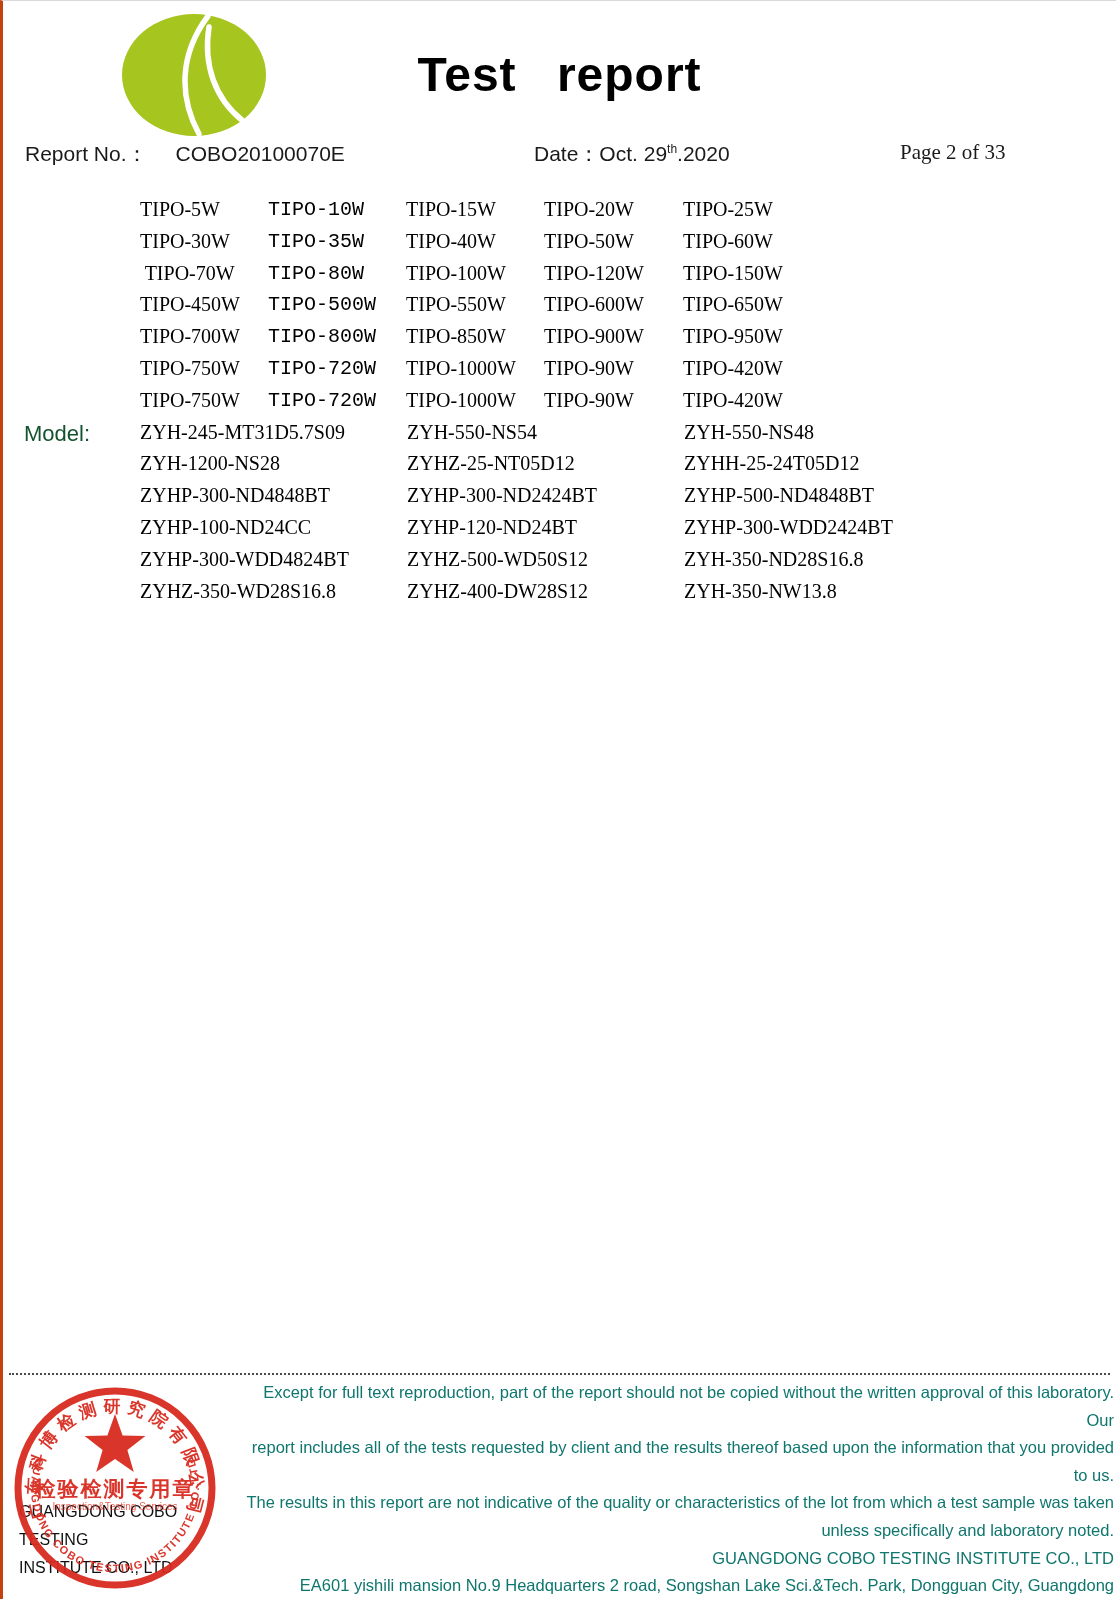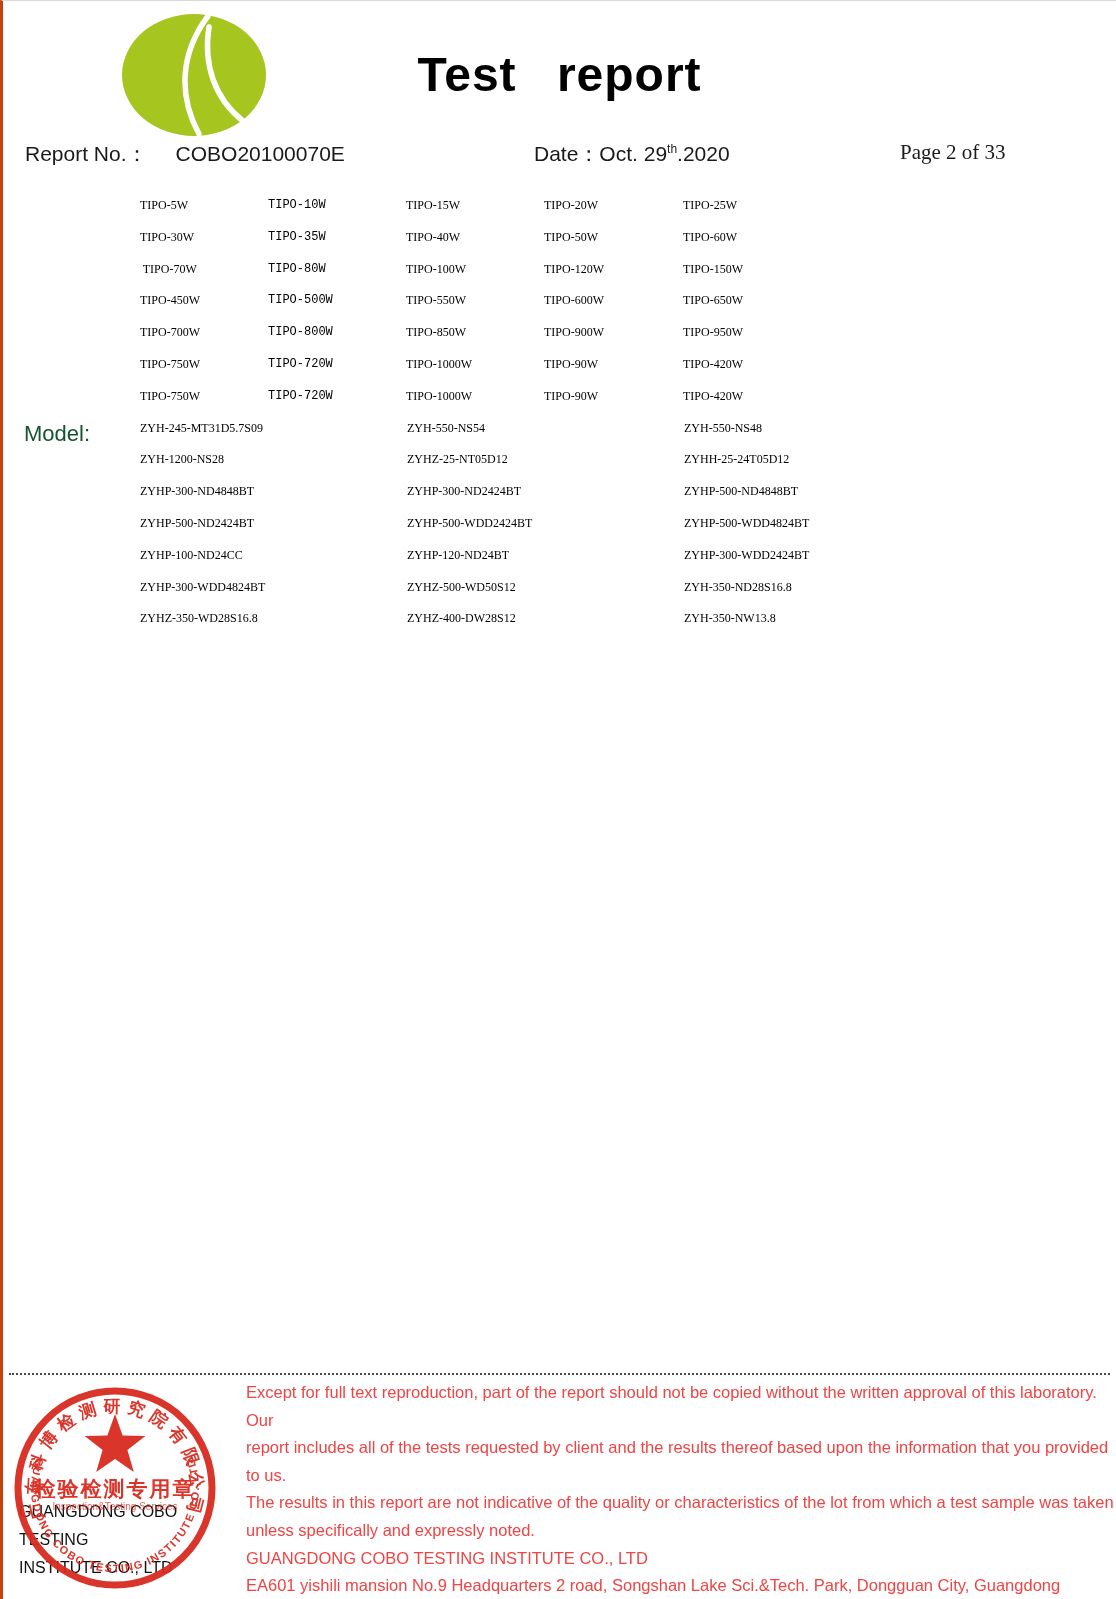--- a/index.html
+++ b/index.html
@@ -40,41 +40,41 @@
   .info-page { position:absolute; left:897px;font-family:Liberation Serif, serif; }
 
   
   .model-label {
     position:absolute; left:21px; top:420px;
     font-size:22px; color:#14532d;text-align:right;
   }
   .model-rows {
     position:absolute; left:137px; top:197px; width:970px;
     font-family:"Liberation Serif", serif;
-    font-size:12px; color:#000;
+    font-size:20px; color:#000;
   }
   .model-row { position:relative; height:31.8px; }
   .model-cell { position:absolute; top:0; white-space:pre; }
   .cols5 .c0 { left:0; }
   .cols5 .c1 { left:128px;font-family:Liberation Mono, monospace; }
   .cols5 .c2 { left:266px; }
   .cols5 .c3 { left:404px; }
   .cols5 .c4 { left:543px; }
   .cols3 .c0 { left:0; }
   .cols3 .c1 { left:267px;text-align:right; }
   .cols3 .c2 { left:544px; }
 
   
   .footer-sep {
     position:absolute; left:6px; right:6px; top:1372px;
     border-top:2px dotted #4a4a4a;
   }
   .footer-text {
     position:absolute; left:243px; top:1378px; width:868px;
-    font-size:16.5px; line-height:27.6px; color:#ef4444;
+    font-size:16.5px; line-height:27.6px; color:#0f766e;text-align:right;
   }
 
   .left-company {
     position:absolute; left:16px; top:1497px; width:206px;
     text-align:left; font-size:16px; line-height:28px; color:#111;
   }
 
   
   .stamp { position:absolute; left:8px; top:1383px; opacity:.95; }
   .stamp-ring   { fill:none; stroke:var(--stamp-red); stroke-width:7; }
@@ -165,25 +165,20 @@
       </div>
       <div class="model-row cols3">
         <span class="model-cell c0">ZYH-1200-NS28</span>
         <span class="model-cell c1">ZYHZ-25-NT05D12</span>
         <span class="model-cell c2">ZYHH-25-24T05D12</span>
       </div>
       <div class="model-row cols3">
         <span class="model-cell c0">ZYHP-300-ND4848BT</span>
         <span class="model-cell c1">ZYHP-300-ND2424BT</span>
         <span class="model-cell c2">ZYHP-500-ND4848BT</span>
-      </div>
-      <div class="model-row cols3">
-        <span class="model-cell c0">ZYHP-500-ND2424BT</span>
-        <span class="model-cell c1">ZYHP-500-WDD2424BT</span>
-        <span class="model-cell c2">ZYHP-500-WDD4824BT</span>
       </div>
       <div class="model-row cols3">
         <span class="model-cell c0">ZYHP-100-ND24CC</span>
         <span class="model-cell c1">ZYHP-120-ND24BT</span>
         <span class="model-cell c2">ZYHP-300-WDD2424BT</span>
       </div>
       <div class="model-row cols3">
         <span class="model-cell c0">ZYHP-300-WDD4824BT</span>
         <span class="model-cell c1">ZYHZ-500-WD50S12</span>
         <span class="model-cell c2">ZYH-350-ND28S16.8</span>
@@ -216,19 +211,19 @@
     <text class="stamp-sub" x="104" y="126" text-anchor="middle">Inspection&amp;Testing Services</text>
     <text class="stamp-en-arc" text-anchor="middle">
       <textPath href="#arcBottom" startOffset="50%">GUANGDONG COBO TESTING INSTITUTE CO.,LTD</textPath>
     </text>
   </svg>
 
   <div class="footer-text">
     <div>Except for full text reproduction, part of the report should not be copied without the written approval of this laboratory. Our</div>
     <div>report includes all of the tests requested by client and the results thereof based upon the information that you provided to us.</div>
     <div>The results in this report are not indicative of the quality or characteristics of the lot from which a test sample was taken</div>
-    <div>unless specifically and expressly noted.</div>
+    <div>unless specifically and laboratory noted.</div>
     <div>GUANGDONG COBO TESTING INSTITUTE CO., LTD</div>
     <div>EA601 yishili mansion No.9 Headquarters 2 road, Songshan Lake Sci.&amp;Tech. Park, Dongguan City, Guangdong</div>
 
   </div>
 
 </div>
 
 </body></html>

